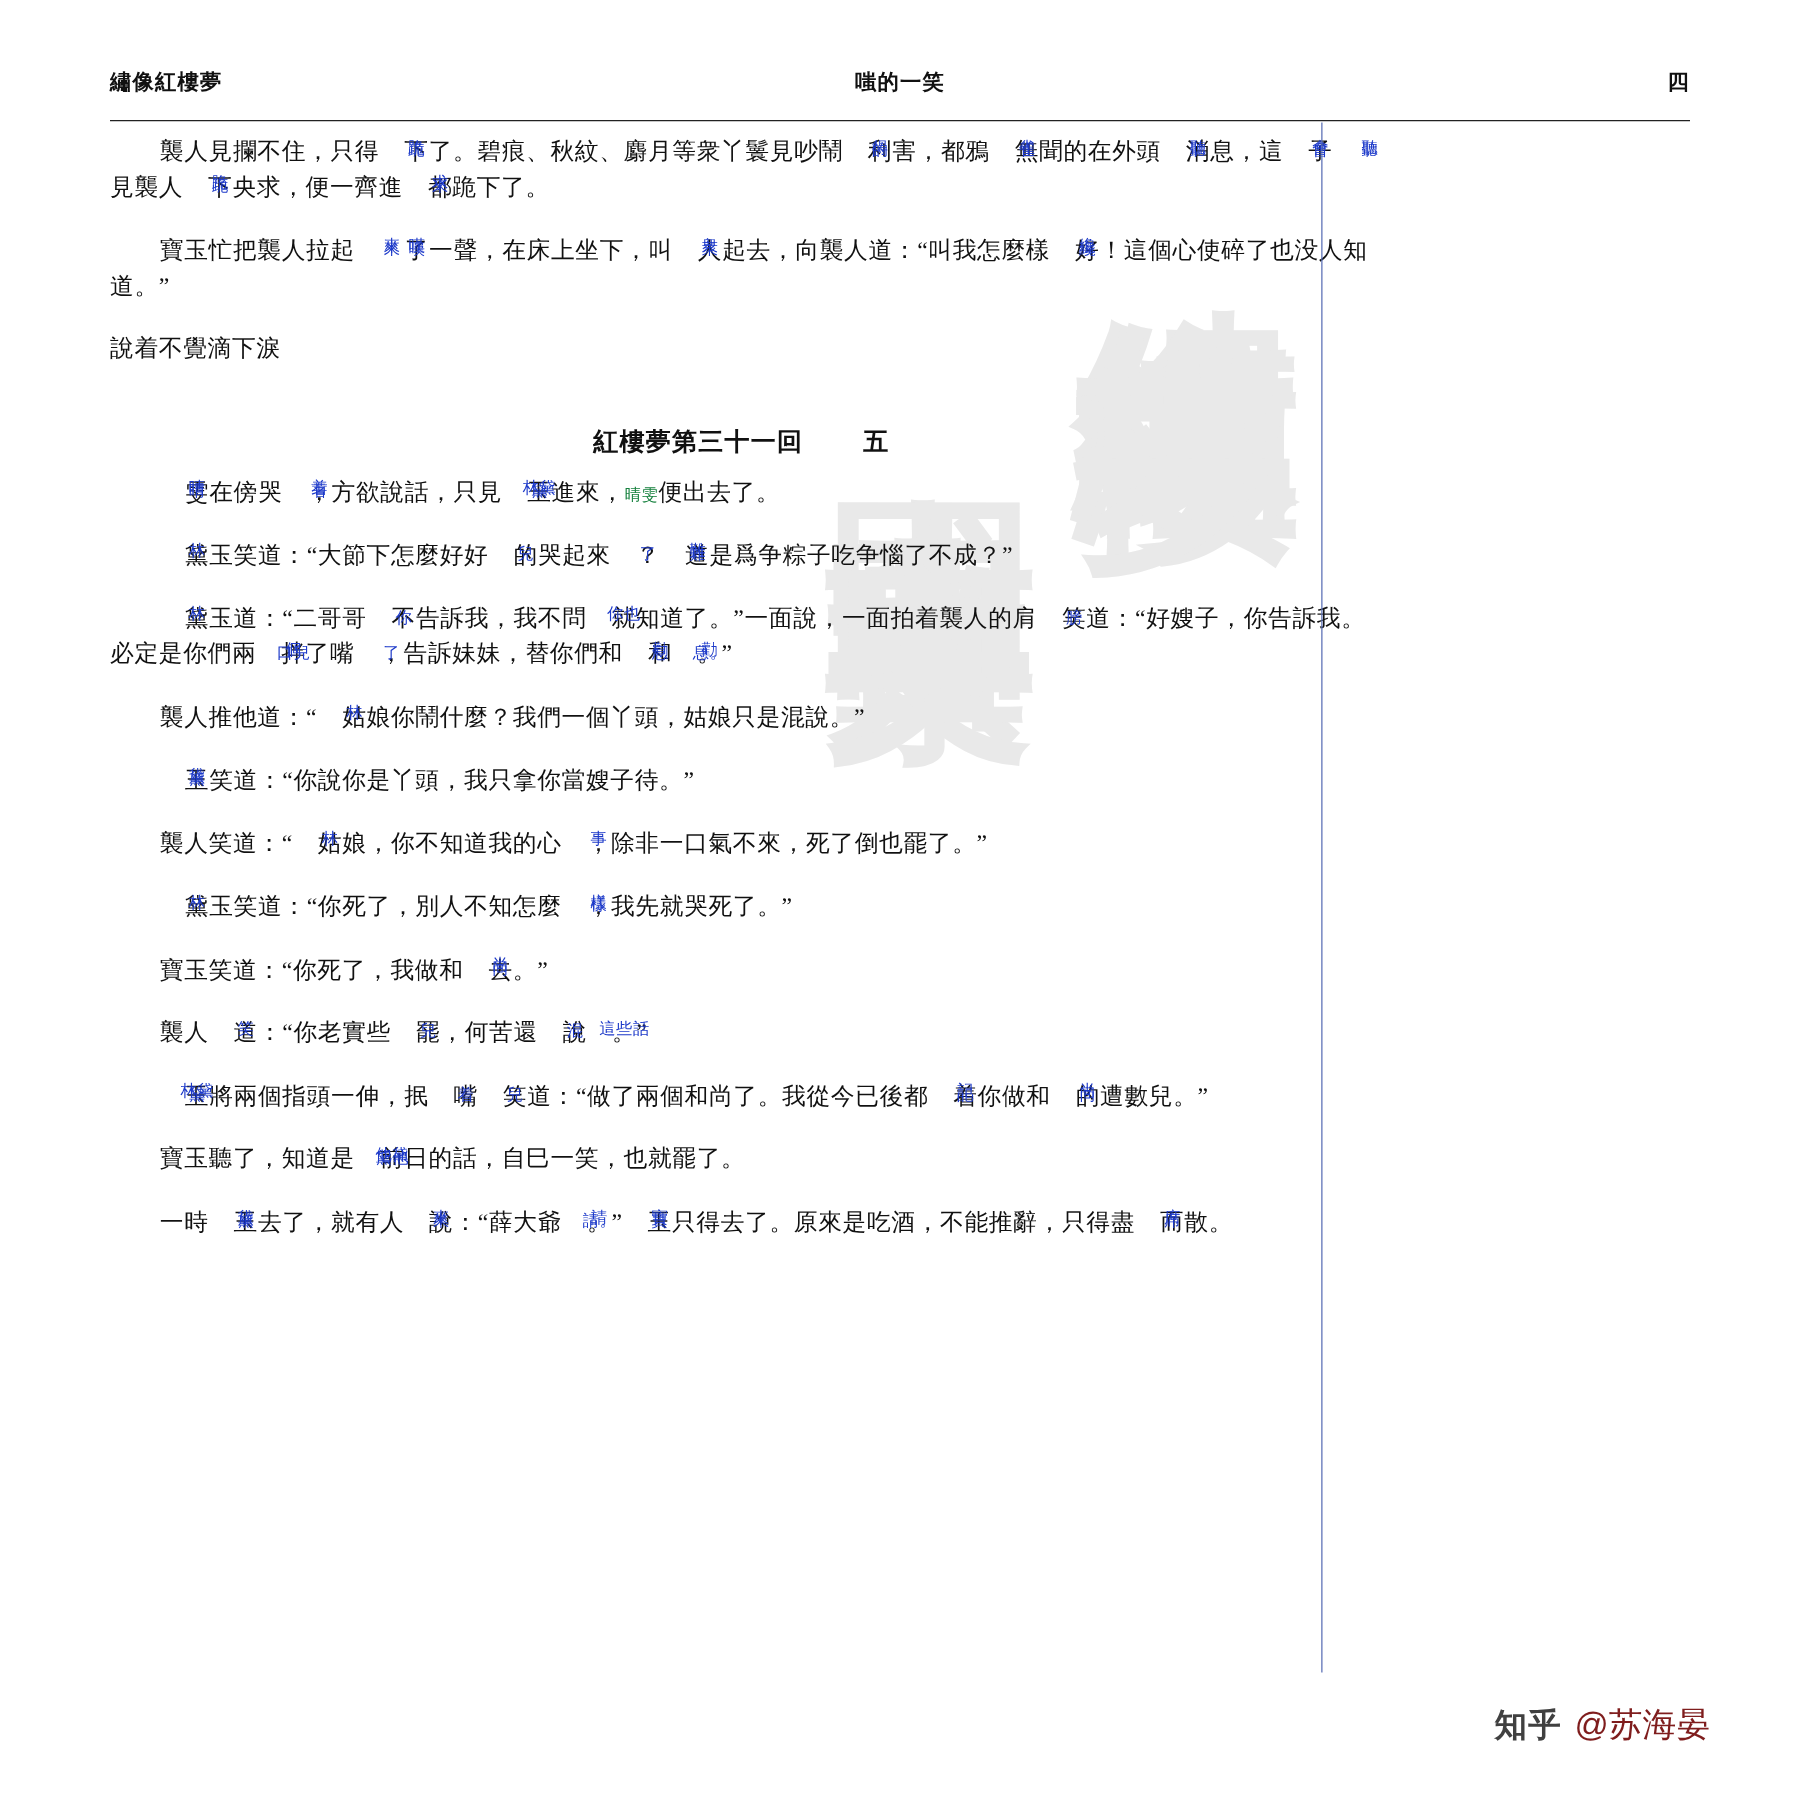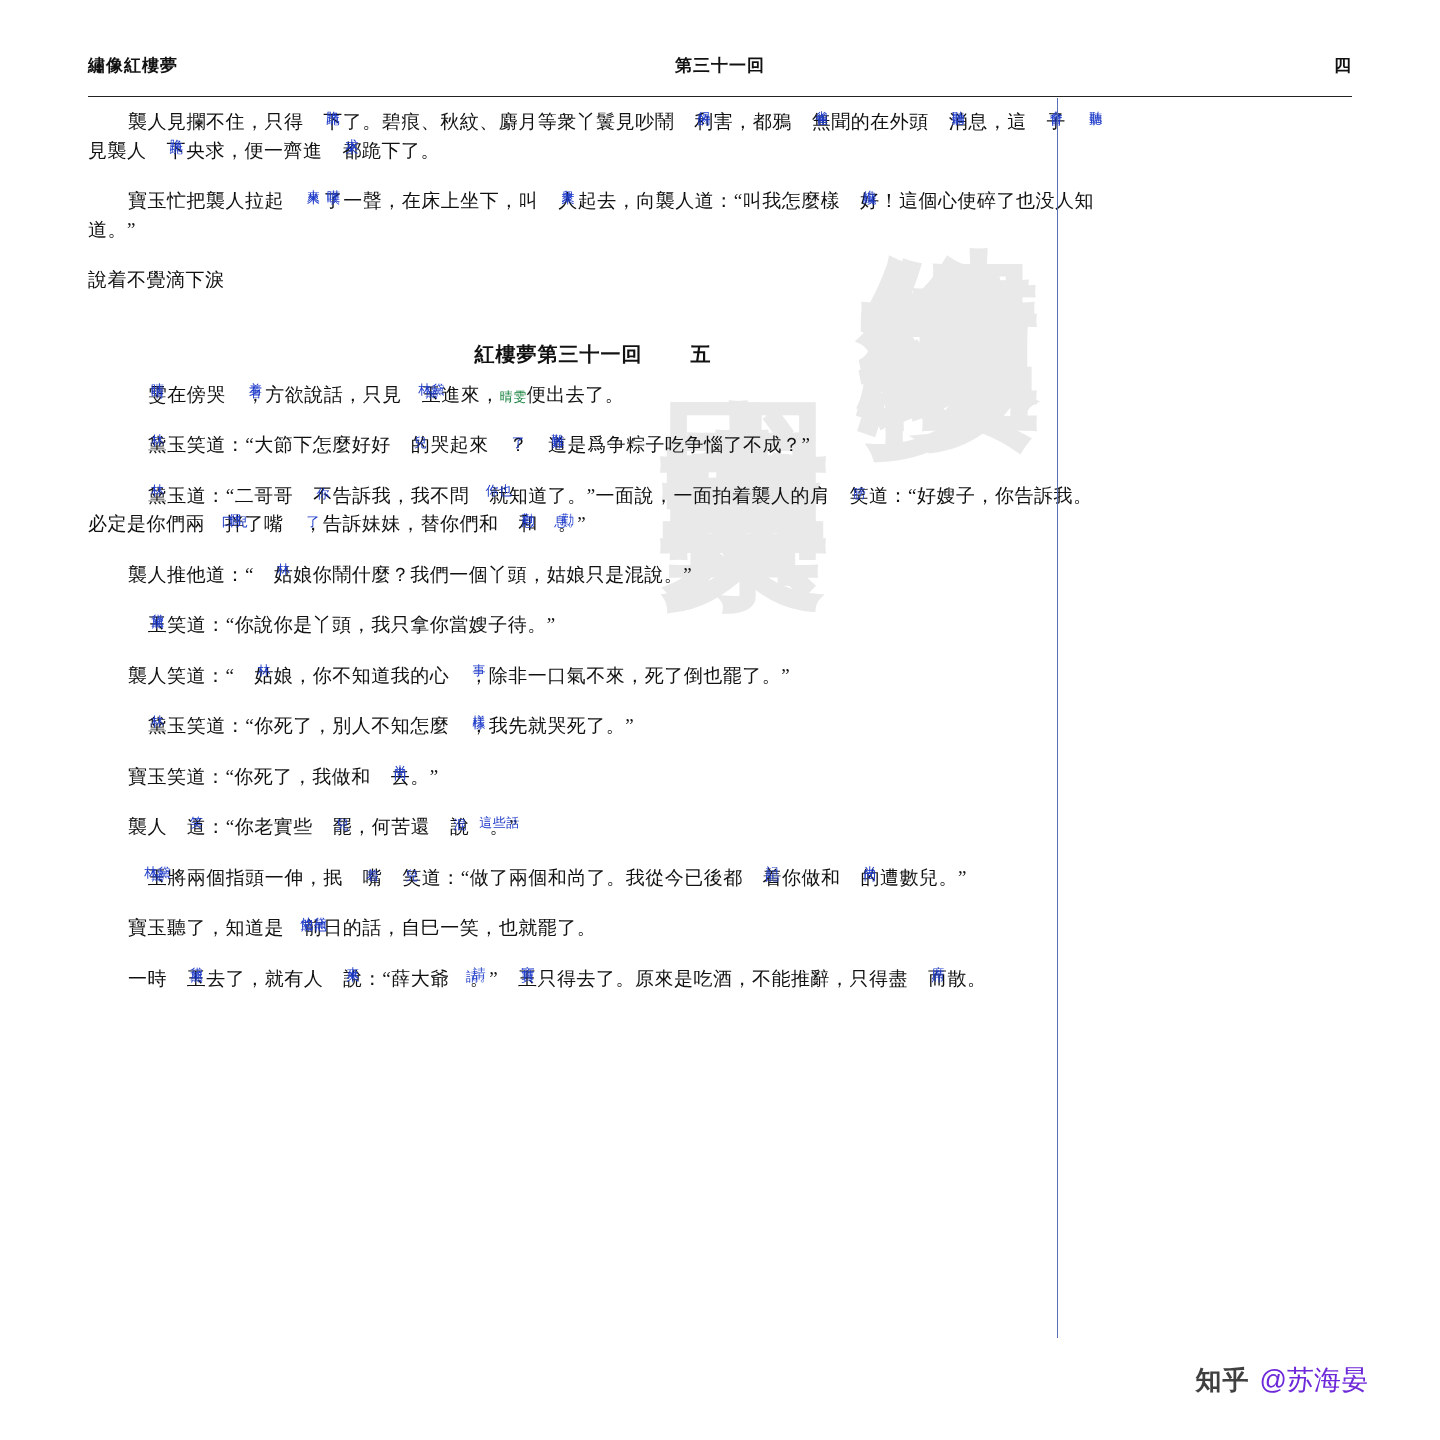--- a/index.html
+++ b/index.html
@@ -148,35 +148,35 @@
     font-size: 28px;
     font-family: "Liberation Sans", sans-serif;
     z-index: 4;
   }
   .zhihu-logo {
     font-size: 26px;
     font-weight: bold;
     color: #404040;
     letter-spacing: 1px;
   }
-  .sig-name { font-size: 27px; color: #6d28d9; }
+  .sig-name { font-size: 27px; color: #7f1d1d; }
 </style>
 </head>
 <body>
 
 <div class="watermark">
   <span class="wm-col1">繡像紅樓夢</span>
   <span class="wm-col2">中國古典文學</span>
 </div>
 
 <div class="page">
 
   <div class="header">
     <span class="h-left">繡像紅樓夢</span>
-    <span class="h-center">第三十一回</span>
+    <span class="h-center">嗤的一笑</span>
     <span class="h-right">四</span>
   </div>
   <div class="rule"></div>
   <div class="vrule"></div>
 
   <div class="body-area">
 
     <p class="para">襲人見攔不住，只得<span class="fix"><span class="up">跪</span><span class="spacer">　</span><span class="dn">跪</span></span>下了。碧痕、秋紋、麝月等衆丫鬟見吵鬧<span class="fix"><span class="up">得</span><span class="spacer">　</span><span class="dn">的</span></span>利害，都鴉<span class="fix"><span class="up">雀</span><span class="spacer">　</span><span class="dn">雀</span></span>無聞的在外頭<span class="fix"><span class="up">聽</span><span class="spacer">　</span><span class="dn">聽</span></span>消息，這<span class="fix"><span class="up">會</span><span class="spacer">　</span><span class="dn">會</span></span>子<span class="fix"><span class="up">聽</span><span class="spacer">　</span><span class="dn">聽</span></span>見襲人<span class="fix"><span class="up">跪</span><span class="spacer">　</span><span class="dn">跪</span></span>下央求，便一齊進<span class="fix"><span class="up">求</span><span class="spacer">　</span><span class="dn">來</span></span>都跪下了。</p>
 
     <p class="para">寶玉忙把襲人拉起<span class="fix"><span class="up">來</span><span class="spacer">　</span><span class="dn">來</span></span><span class="fix"><span class="up">嘆</span><span class="spacer">　</span><span class="dn">嘆</span></span>了一聲，在床上坐下，叫<span class="fix"><span class="up">衆</span><span class="spacer">　</span><span class="dn">衆</span></span>人起去，向襲人道：“叫我怎麼樣<span class="fix"><span class="up">纔</span><span class="spacer">　</span><span class="dn">纔</span></span>好！這個心使碎了也没人知道。”</p>

